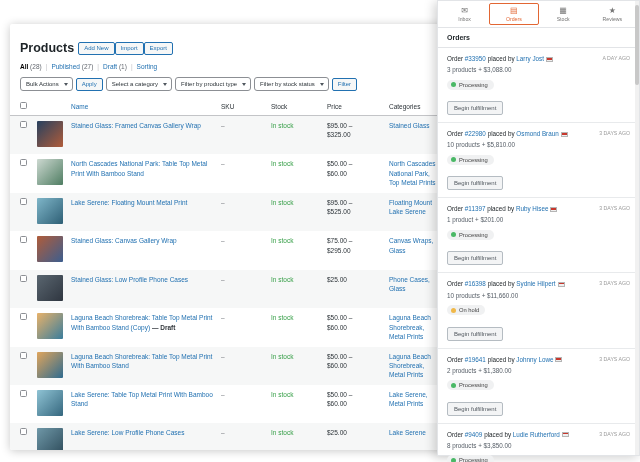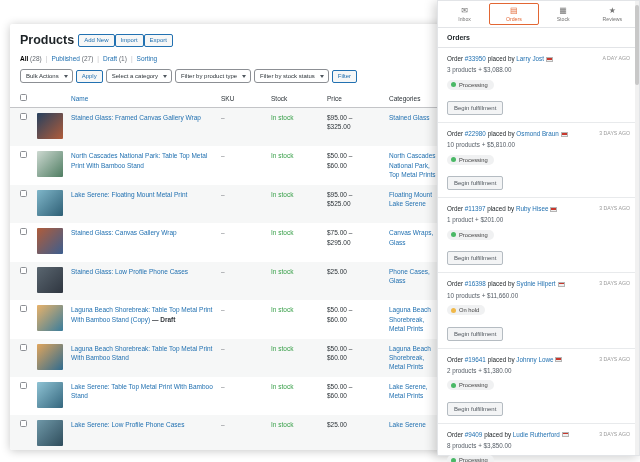--- a/index.html
+++ b/index.html
@@ -5,21 +5,21 @@
   * { margin:0; padding:0; box-sizing:border-box; }
   html,body { width:640px; height:462px; overflow:hidden; background:#fdfdfd;
               font-family:"Liberation Sans", sans-serif; }
   a { text-decoration:none; }
   .stage { position:relative; width:640px; height:462px; background:#fff; }
 
   
   .main-panel { position:absolute; left:10px; top:24px; width:458px; height:426px;
                 background:#fff; border-radius:2px; box-shadow:0 1px 10px rgba(0,0,0,.22);
                 padding-top:7px; overflow:hidden; }
-  .ph { display:flex; align-items:center; padding:2px 10px; }
+  .ph { display:flex; align-items:center; padding:2px 10px;margin-top:8px; }
   .ph h1 { font-size:12.5px; font-weight:700; color:#1d2327; margin-right:4px; }
   .btn-sec { font-size:6px; color:var(--link,#2271b1); background:#f6f7f7;
              border:1px solid var(--link,#2271b1); border-radius:2px; padding:2.5px 5px;
              line-height:1; display:inline-block; white-space:nowrap; }
   .subnav { padding:6px 10px 3px; font-size:6.5px; display:flex; gap:4px; align-items:center; }
   .subnav a { color:var(--link,#2271b1); }
   .snitem.current a { color:#000; font-weight:700; }
   .subnav .count { color:#646970; }
   .sep { color:#c3c4c7; }
   .filters { display:flex; align-items:center; gap:3px; padding:4px 10px 7px; }

